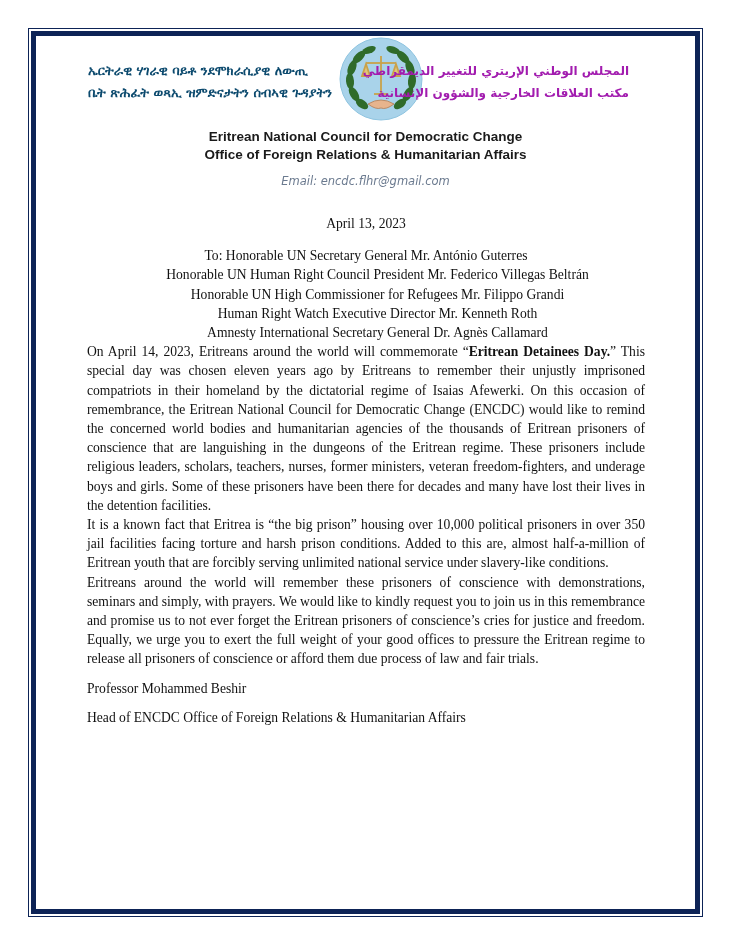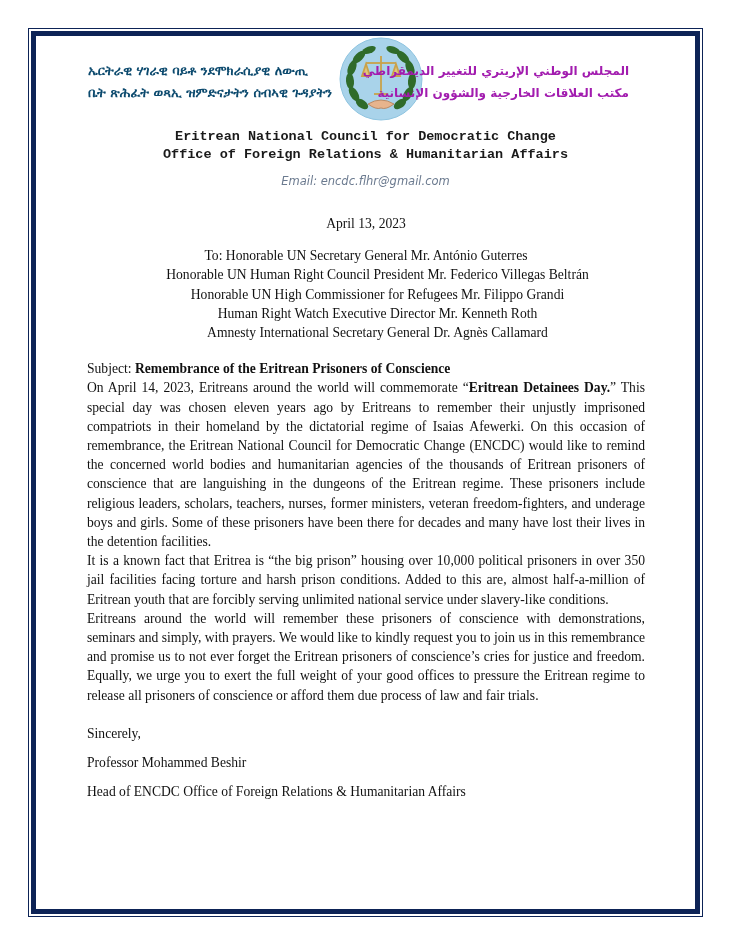--- a/index.html
+++ b/index.html
@@ -10,21 +10,21 @@
   .frame-inner { position: absolute; left: 31px; top: 31px; width: 669px; height: 883px;
                  border: 5px solid #0d2356; box-sizing: border-box; }
   .letterhead { position: absolute; left: 36px; top: 36px; width: 659px; height: 160px; }
   .script-left { position: absolute; left: 52px; top: 24px; font-family: "DejaVu Sans", sans-serif;
                  font-size: 13px; font-weight: bold; line-height: 22px; color: #0c4a6e; white-space: nowrap; }
   .script-right { position: absolute; right: 66px; top: 24px; direction: rtl; text-align: right;
                   font-family: "DejaVu Sans", sans-serif; font-size: 12px; font-weight: bold;
                   line-height: 22px; color: #a21caf; white-space: nowrap; }
   .logo { position: absolute; left: 302px; top: 0px; width: 86px; height: 86px; }
   .org-name { position: absolute; left: 0; width: 100%; top: 92px; text-align: center;
-              font-family: Liberation Mono, monospace; font-weight: bold; font-size: 13.5px;
+              font-family: Liberation Sans, sans-serif; font-weight: bold; font-size: 13.5px;
               line-height: 18px; color: #1a1a1a; }
   .email { position: absolute; left: 0; width: 100%; top: 138px; text-align: center;
            font-family: "DejaVu Sans", sans-serif; font-style: italic; font-size: 11.5px; color: #6b7a8f; }
   .body-area { position: absolute; left: 87px; top: 200px; width: 558px; font-size: 13.6px; line-height: 19.2px; }
   .date { text-align: center; margin-left: 0; width: 558px; margin-top: 14px; }
   .to-block { margin-top: 13px; text-align: center; }
   .to-line { white-space: nowrap; }
   .to-indent { padding-left: 23px; }
   .subject { margin-top: 17px; }
   .subject b { font-weight: bold; }
@@ -94,27 +94,22 @@
   <div class="date">April 13, 2023</div>
 
   <div class="to-block">
     <div class="to-line"><span>To:</span> <span>Honorable UN Secretary General Mr. António Guterres</span></div>
     <div class="to-line to-indent">Honorable UN Human Right Council President Mr. Federico Villegas Beltrán</div>
     <div class="to-line to-indent">Honorable UN High Commissioner for Refugees Mr. Filippo Grandi</div>
     <div class="to-line to-indent">Human Right Watch Executive Director Mr. Kenneth Roth</div>
     <div class="to-line to-indent">Amnesty International Secretary General Dr. Agnès Callamard</div>
   </div>
 
-  <div class="subject">
-    <span>Subject:</span>
-    <b>Remembrance of the Eritrean Prisoners of Conscience</b>
-  </div>
 
   <p class="para p1"><span>On April 14, 2023, Eritreans around the world will commemorate “</span><b>Eritrean Detainees Day.</b><span>” This special day was chosen eleven years ago by Eritreans to remember their unjustly imprisoned compatriots in their homeland by the dictatorial regime of Isaias Afewerki. On this occasion of remembrance, the Eritrean National Council for Democratic Change (ENCDC) would like to remind the concerned world bodies and humanitarian agencies of the thousands of Eritrean prisoners of conscience that are languishing in the dungeons of the Eritrean regime. These prisoners include religious leaders, scholars, teachers, nurses, former ministers, veteran freedom-fighters, and underage boys and girls. Some of these prisoners have been there for decades and many have lost their lives in the detention facilities.</span></p>
 
   <p class="para p2">It is a known fact that Eritrea is “the big prison” housing over 10,000 political prisoners in over 350 jail facilities facing torture and harsh prison conditions. Added to this are, almost half-a-million of Eritrean youth that are forcibly serving unlimited national service under slavery-like conditions.</p>
 
   <p class="para p3">Eritreans around the world will remember these prisoners of conscience with demonstrations, seminars and simply, with prayers. We would like to kindly request you to join us in this remembrance and promise us to not ever forget the Eritrean prisoners of conscience’s cries for justice and freedom. Equally, we urge you to exert the full weight of your good offices to pressure the Eritrean regime to release all prisoners of conscience or afford them due process of law and fair trials.</p>
 
-  <div class="closing">Sincerely,</div>
   <div class="sig-line">Professor Mohammed Beshir</div>
   <div class="sig-line2">Head of ENCDC Office of Foreign Relations &amp; Humanitarian Affairs</div>
 </div>
 
 </body></html>

